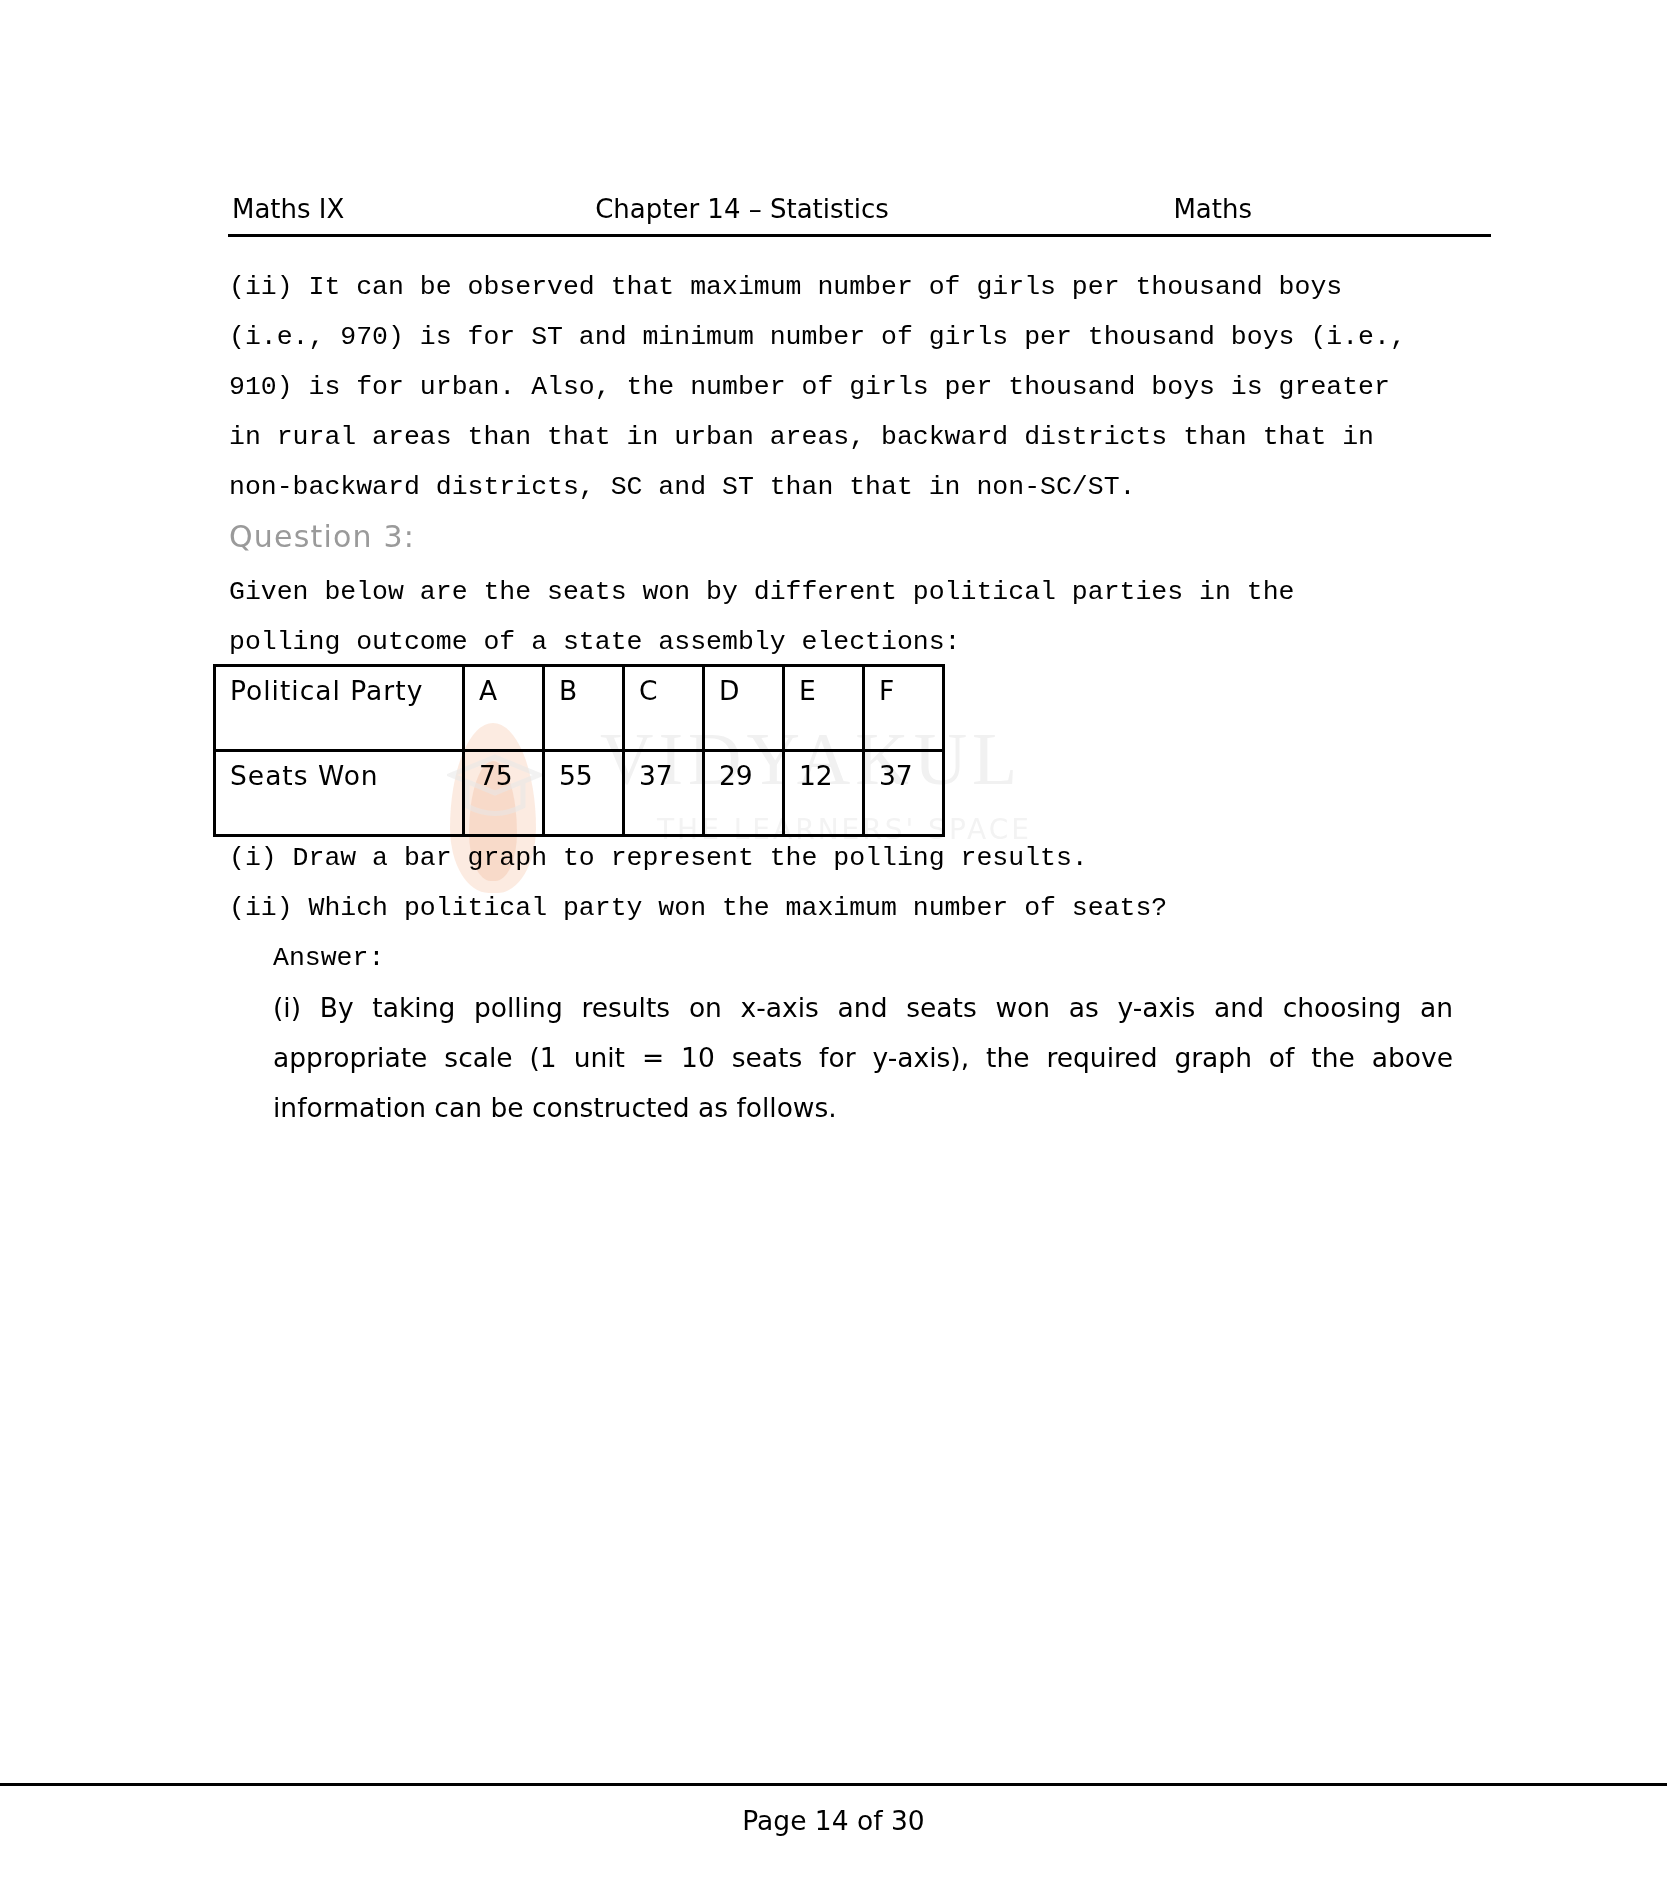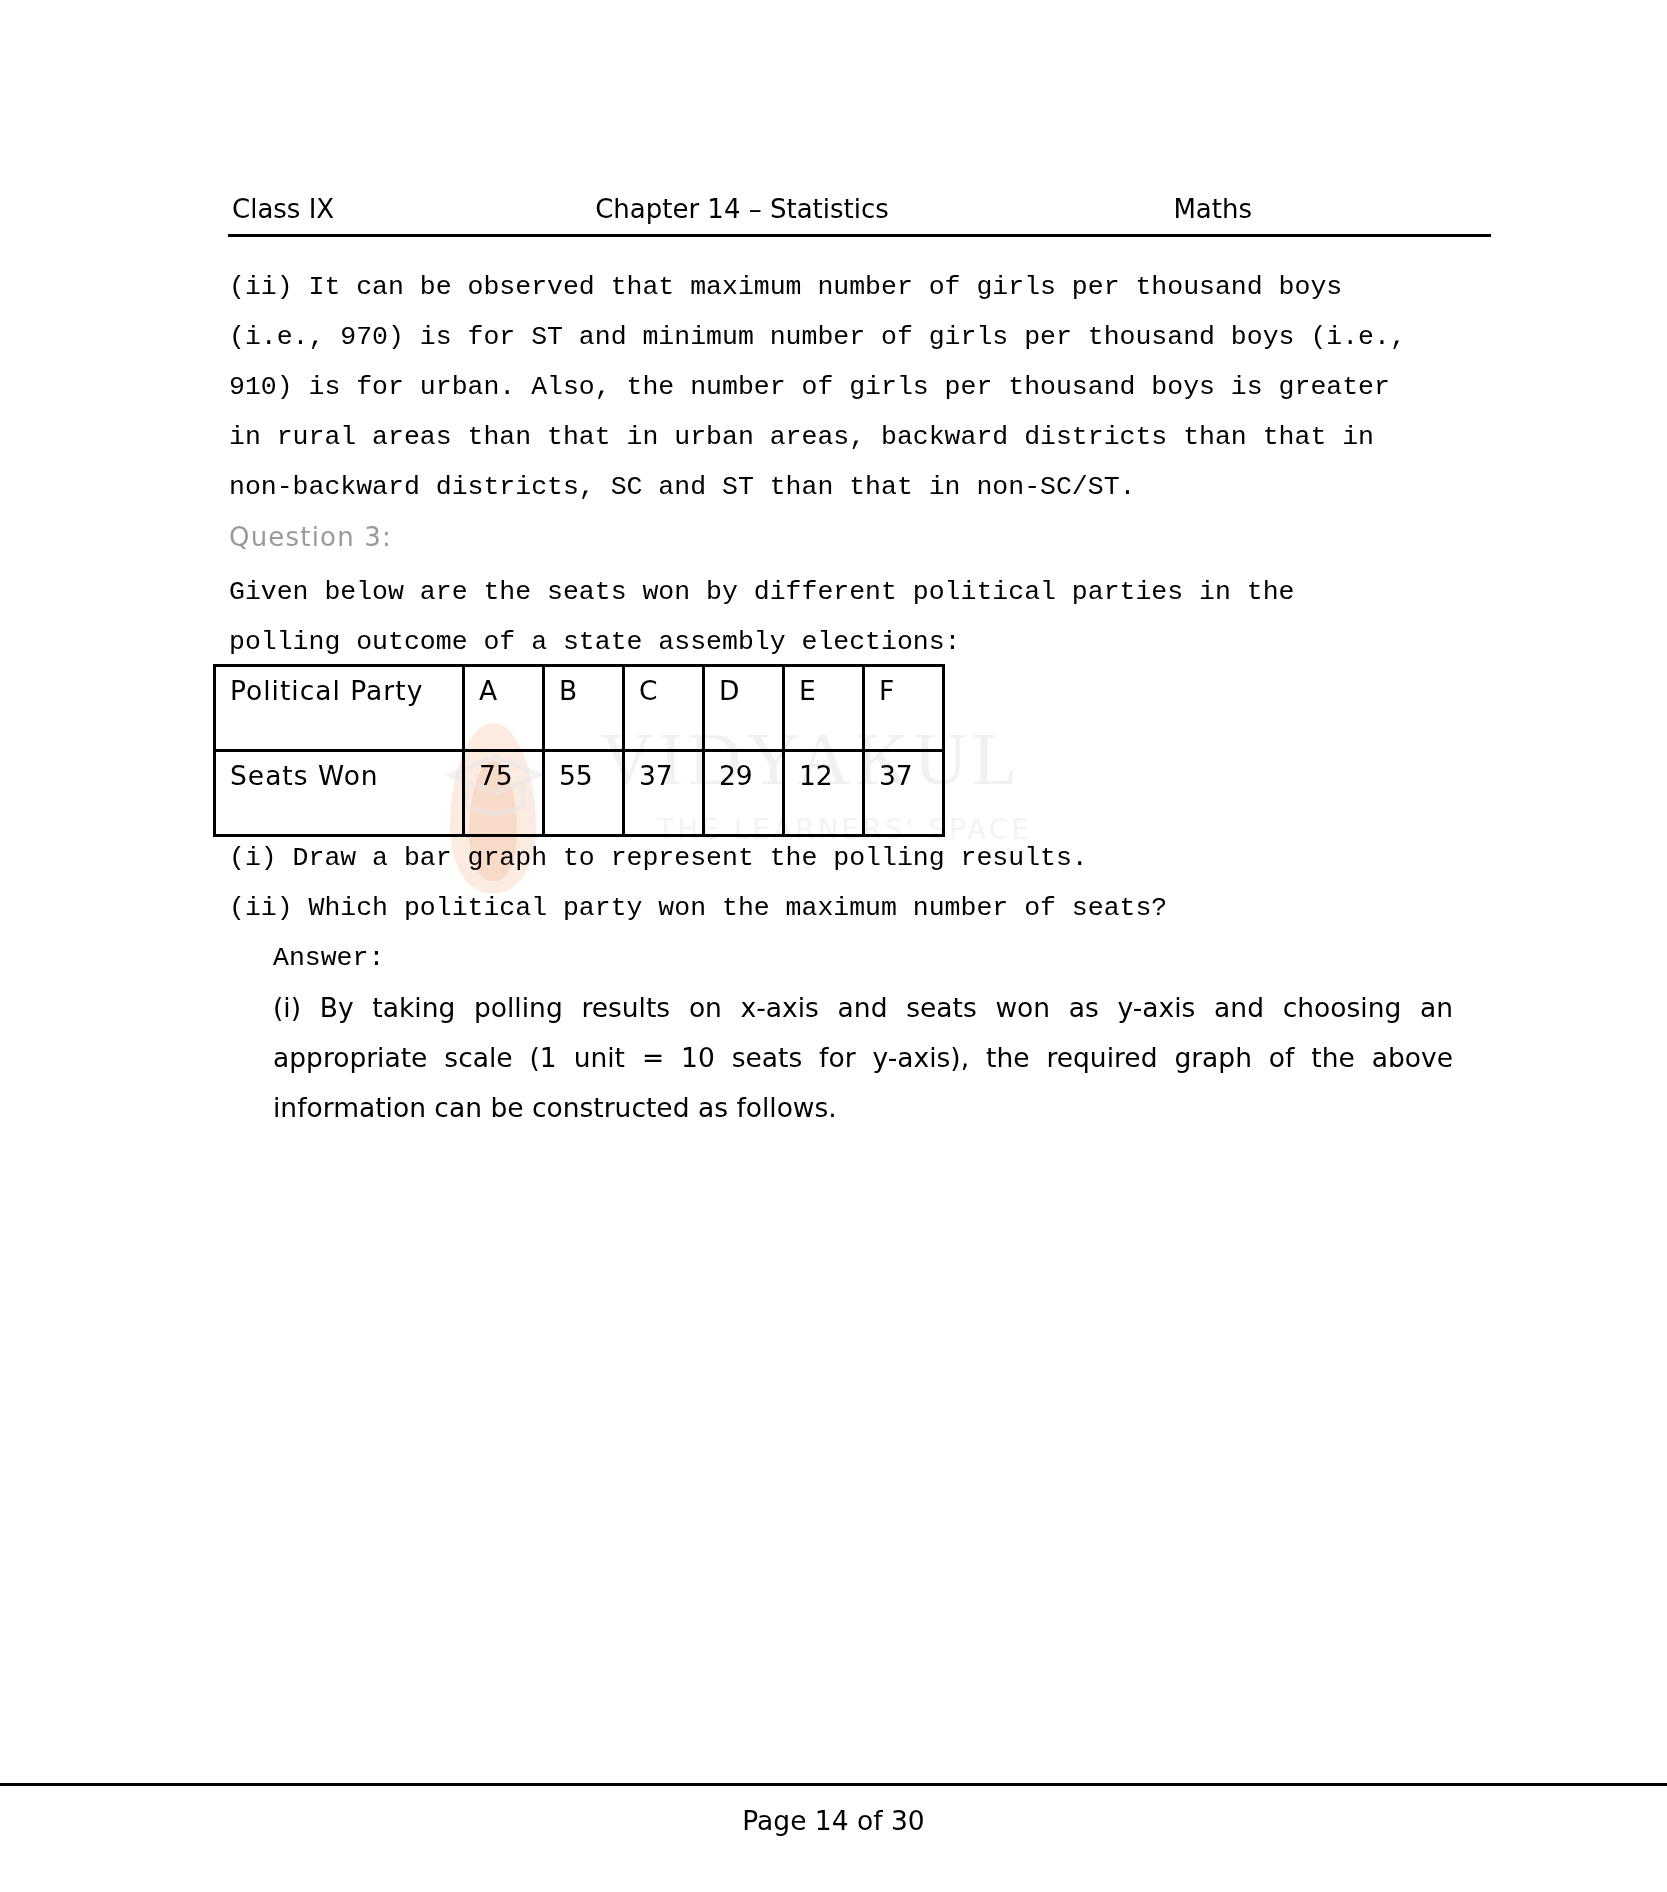--- a/index.html
+++ b/index.html
@@ -151,21 +151,21 @@
   .para {
     margin: 0;
     padding: 0;
     font-family: Liberation Mono, monospace;
   }
 
   .q-heading {
     margin: 0;
     padding: 0;
     color: #9a9a9a;
-    font-size: 26px;
+    font-size: 30px;
     letter-spacing: 1.2px;
     line-height: 50px;
   }
 
   .intro {
     position: absolute;
     left: 229px;
     top: 567px;
     width: 1180px;
     font-size: 26.5px;
@@ -252,21 +252,21 @@
         <path d="M20 31 L20 55 Q48 70 76 55 L76 31" fill="none" stroke="#e8e8e8" stroke-width="5"></path>
       </svg>
     </div>
     <div class="wm-text">VIDYAKUL</div>
     <div class="wm-sub">THE LEARNERS' SPACE</div>
   </div>
 
   <div class="content">
 
     <div class="header">
-      <div class="header-left">Class IX</div>
+      <div class="header-left">Maths IX</div>
       <div class="header-center">Chapter 14 – Statistics</div>
       <div class="header-right">Maths</div>
     </div>
     <div class="header-rule"></div>
 
     <div class="body-text">
       <p class="para">(ii) It can be observed that maximum number of girls per thousand boys (i.e., 970) is for ST and minimum number of girls per thousand boys (i.e., 910) is for urban. Also, the number of girls per thousand boys is greater in rural areas than that in urban areas, backward districts than that in non-backward districts, SC and ST than that in non-SC/ST.</p>
       <p class="q-heading">Question 3:</p>
     </div>
 

